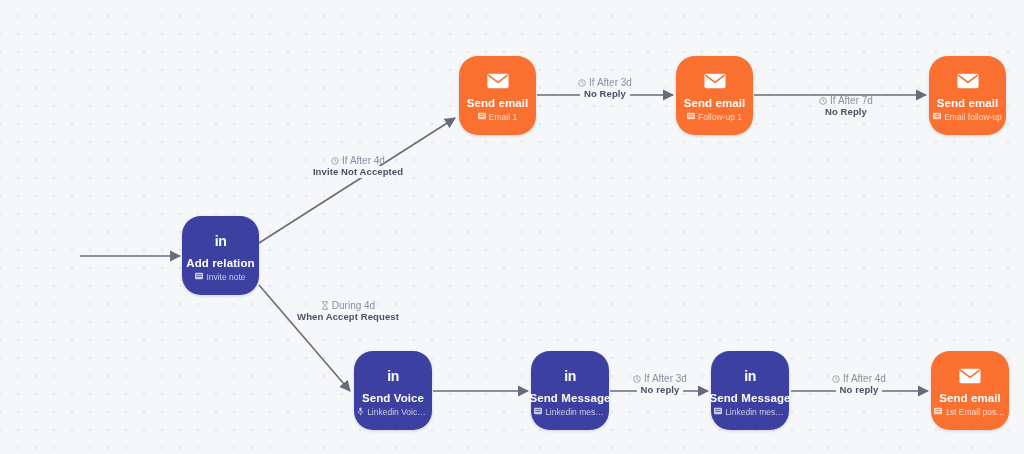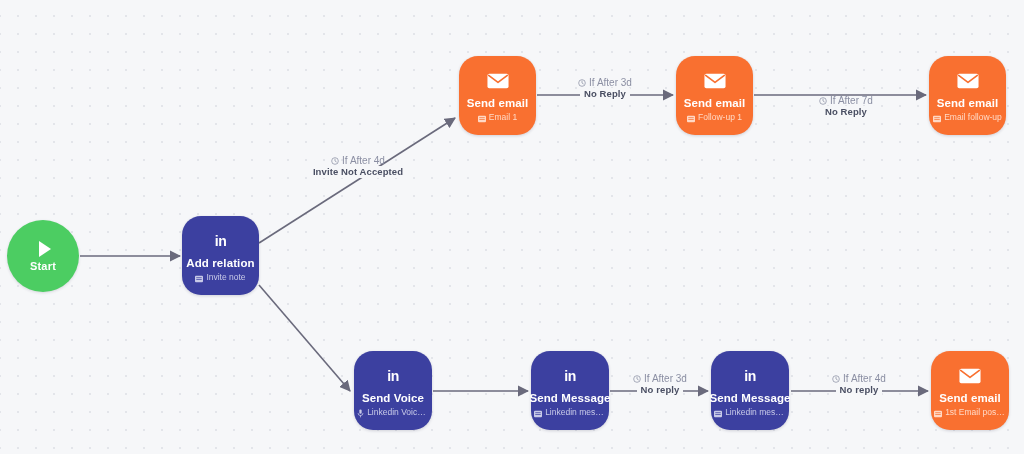--- a/index.html
+++ b/index.html
@@ -64,21 +64,21 @@
   .node-title {
     font-size: 11.5px;
     font-weight: bold;
     line-height: 14px;
     letter-spacing: 0.1px;
     color: #ffffff;
     white-space: nowrap;
   }
   .node-sub {
     display: flex;
-    align-items: flex-end;
+    align-items: flex-start;
     justify-content: center;
     gap: 3px;
     margin-top: 2px;
     max-width: 92%;
   }
   .node-sub-icon {
     display: flex;
     align-items: center;
     flex: 0 0 auto;
   }
@@ -164,26 +164,20 @@
       <path d="M 259 285 L 350 391"></path>
 
       <path d="M 433 391 L 528 391"></path>
 
       <path d="M 610 391 L 708 391"></path>
 
       <path d="M 791 391 L 928 391"></path>
     </g>
   </svg>
 
-  <div class="start-node" style="left:7px; top:220px; width:72px; height:72px;">
-    <span style="display:block; width:0; height:0; border-left:12px solid #ffffff;
-                 border-top:8px solid transparent; border-bottom:8px solid transparent;
-                 margin-left:4px;"></span>
-    <span class="start-label">Start</span>
-  </div>
 
   <div class="node linkedin" style="left:182px; top:216px; width:77px; height:79px;">
     <div class="node-icon">
       <span class="in-glyph">in</span>
     </div>
     <div class="node-title">Add relation</div>
     <div class="node-sub">
       <span class="node-sub-icon">
         <svg width="8" height="8" viewBox="0 0 10 10">
           <rect x="0" y="1" width="10" height="8" rx="1.2" fill="#c9cbe8"></rect>
@@ -352,20 +346,30 @@
     <div class="edge-label-top">
       <svg width="8" height="8" viewBox="0 0 12 12">
         <circle cx="6" cy="6" r="5" stroke="#8b8fa3" stroke-width="1.1" fill="none"></circle>
         <path d="M 6 3.2 L 6 6 L 8 7.3" stroke="#8b8fa3" stroke-width="1.1" fill="none" stroke-linecap="round"></path>
       </svg>
       <span>If After 7d</span>
     </div>
     <div class="edge-label-main">No Reply</div>
   </div>
 
+  <div class="edge-label" style="left:258px; top:300px; width:180px;">
+    <div class="edge-label-top">
+      <svg width="8" height="9" viewBox="0 0 10 12">
+        <path d="M 2 1 L 8 1 M 2 11 L 8 11 M 2.4 1 L 2.4 3.4 L 5 6 L 7.6 3.4 L 7.6 1
+                 M 2.4 11 L 2.4 8.6 L 5 6 L 7.6 8.6 L 7.6 11" stroke="#8b8fa3" stroke-width="1" fill="none" stroke-linecap="round" stroke-linejoin="round"></path>
+      </svg>
+      <span>During 4d</span>
+    </div>
+    <div class="edge-label-main">When Accept Request</div>
+  </div>
 
   <div class="edge-label" style="left:605px; top:373px; width:110px;">
     <div class="edge-label-top">
       <svg width="8" height="8" viewBox="0 0 12 12">
         <circle cx="6" cy="6" r="5" stroke="#8b8fa3" stroke-width="1.1" fill="none"></circle>
         <path d="M 6 3.2 L 6 6 L 8 7.3" stroke="#8b8fa3" stroke-width="1.1" fill="none" stroke-linecap="round"></path>
       </svg>
       <span>If After 3d</span>
     </div>
     <div class="edge-label-main">No reply</div>

